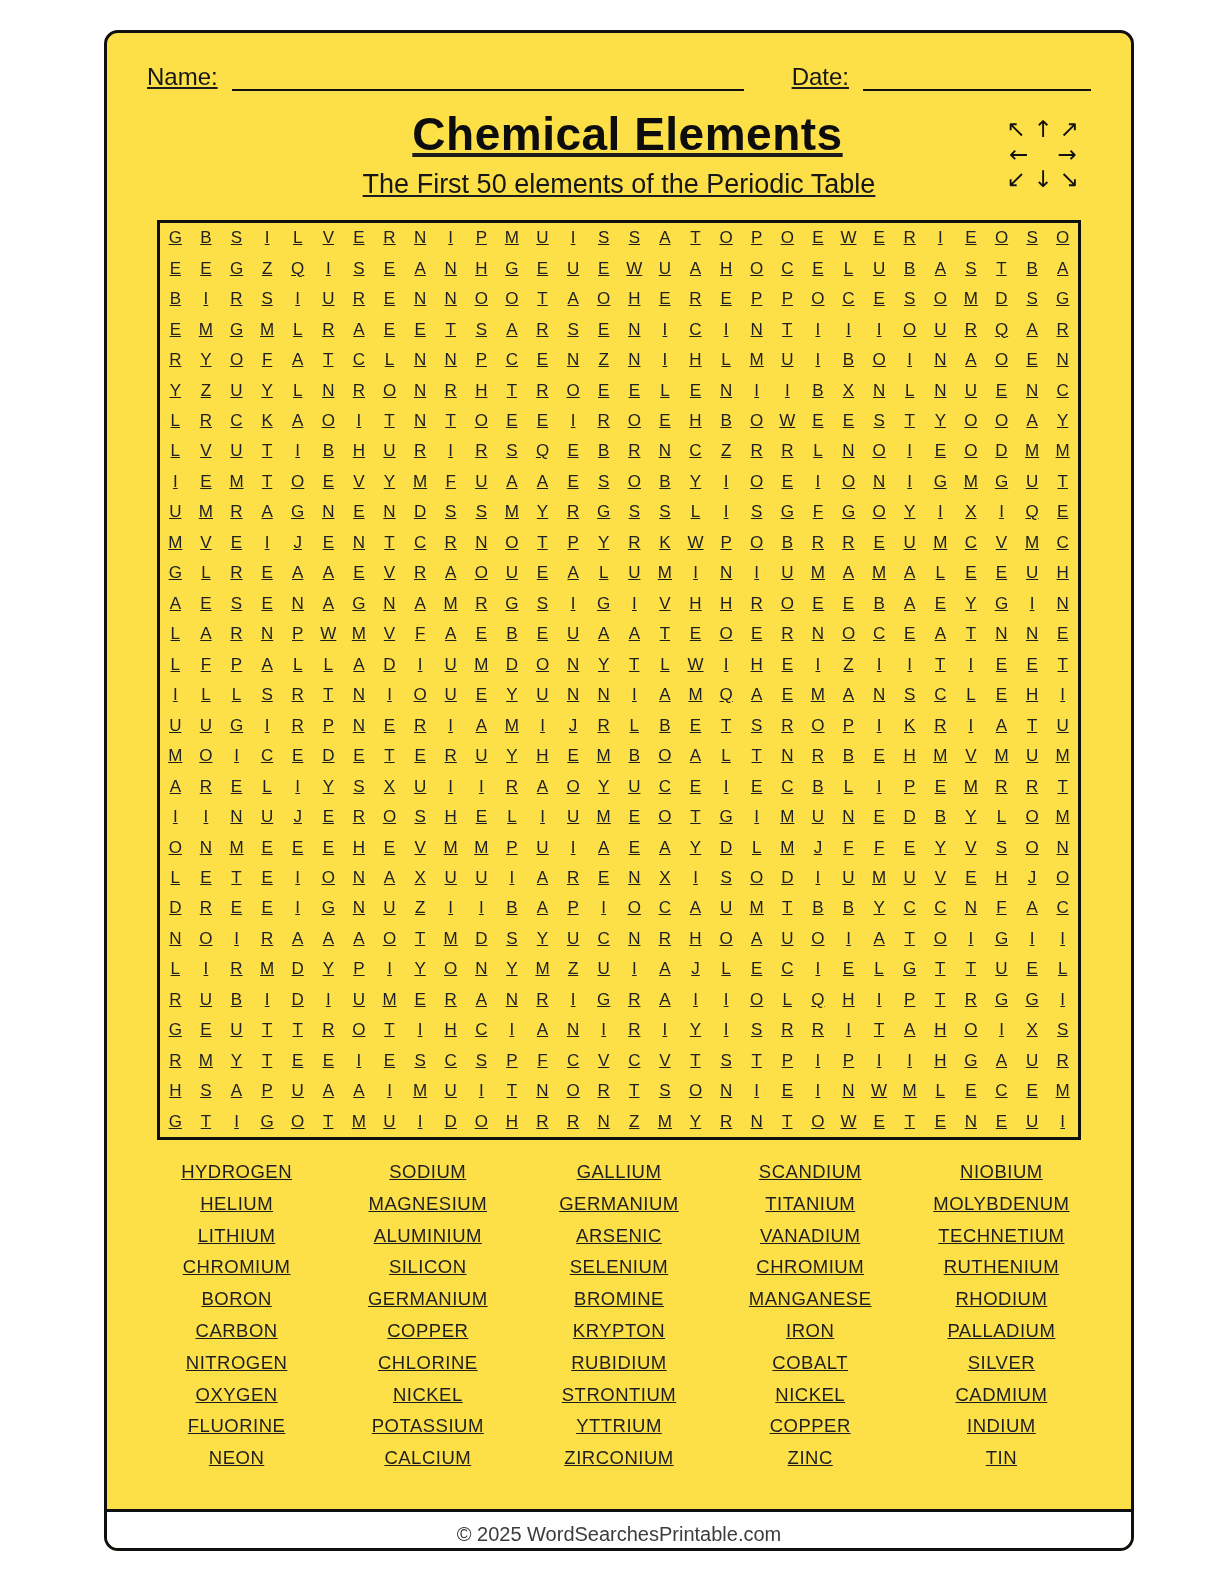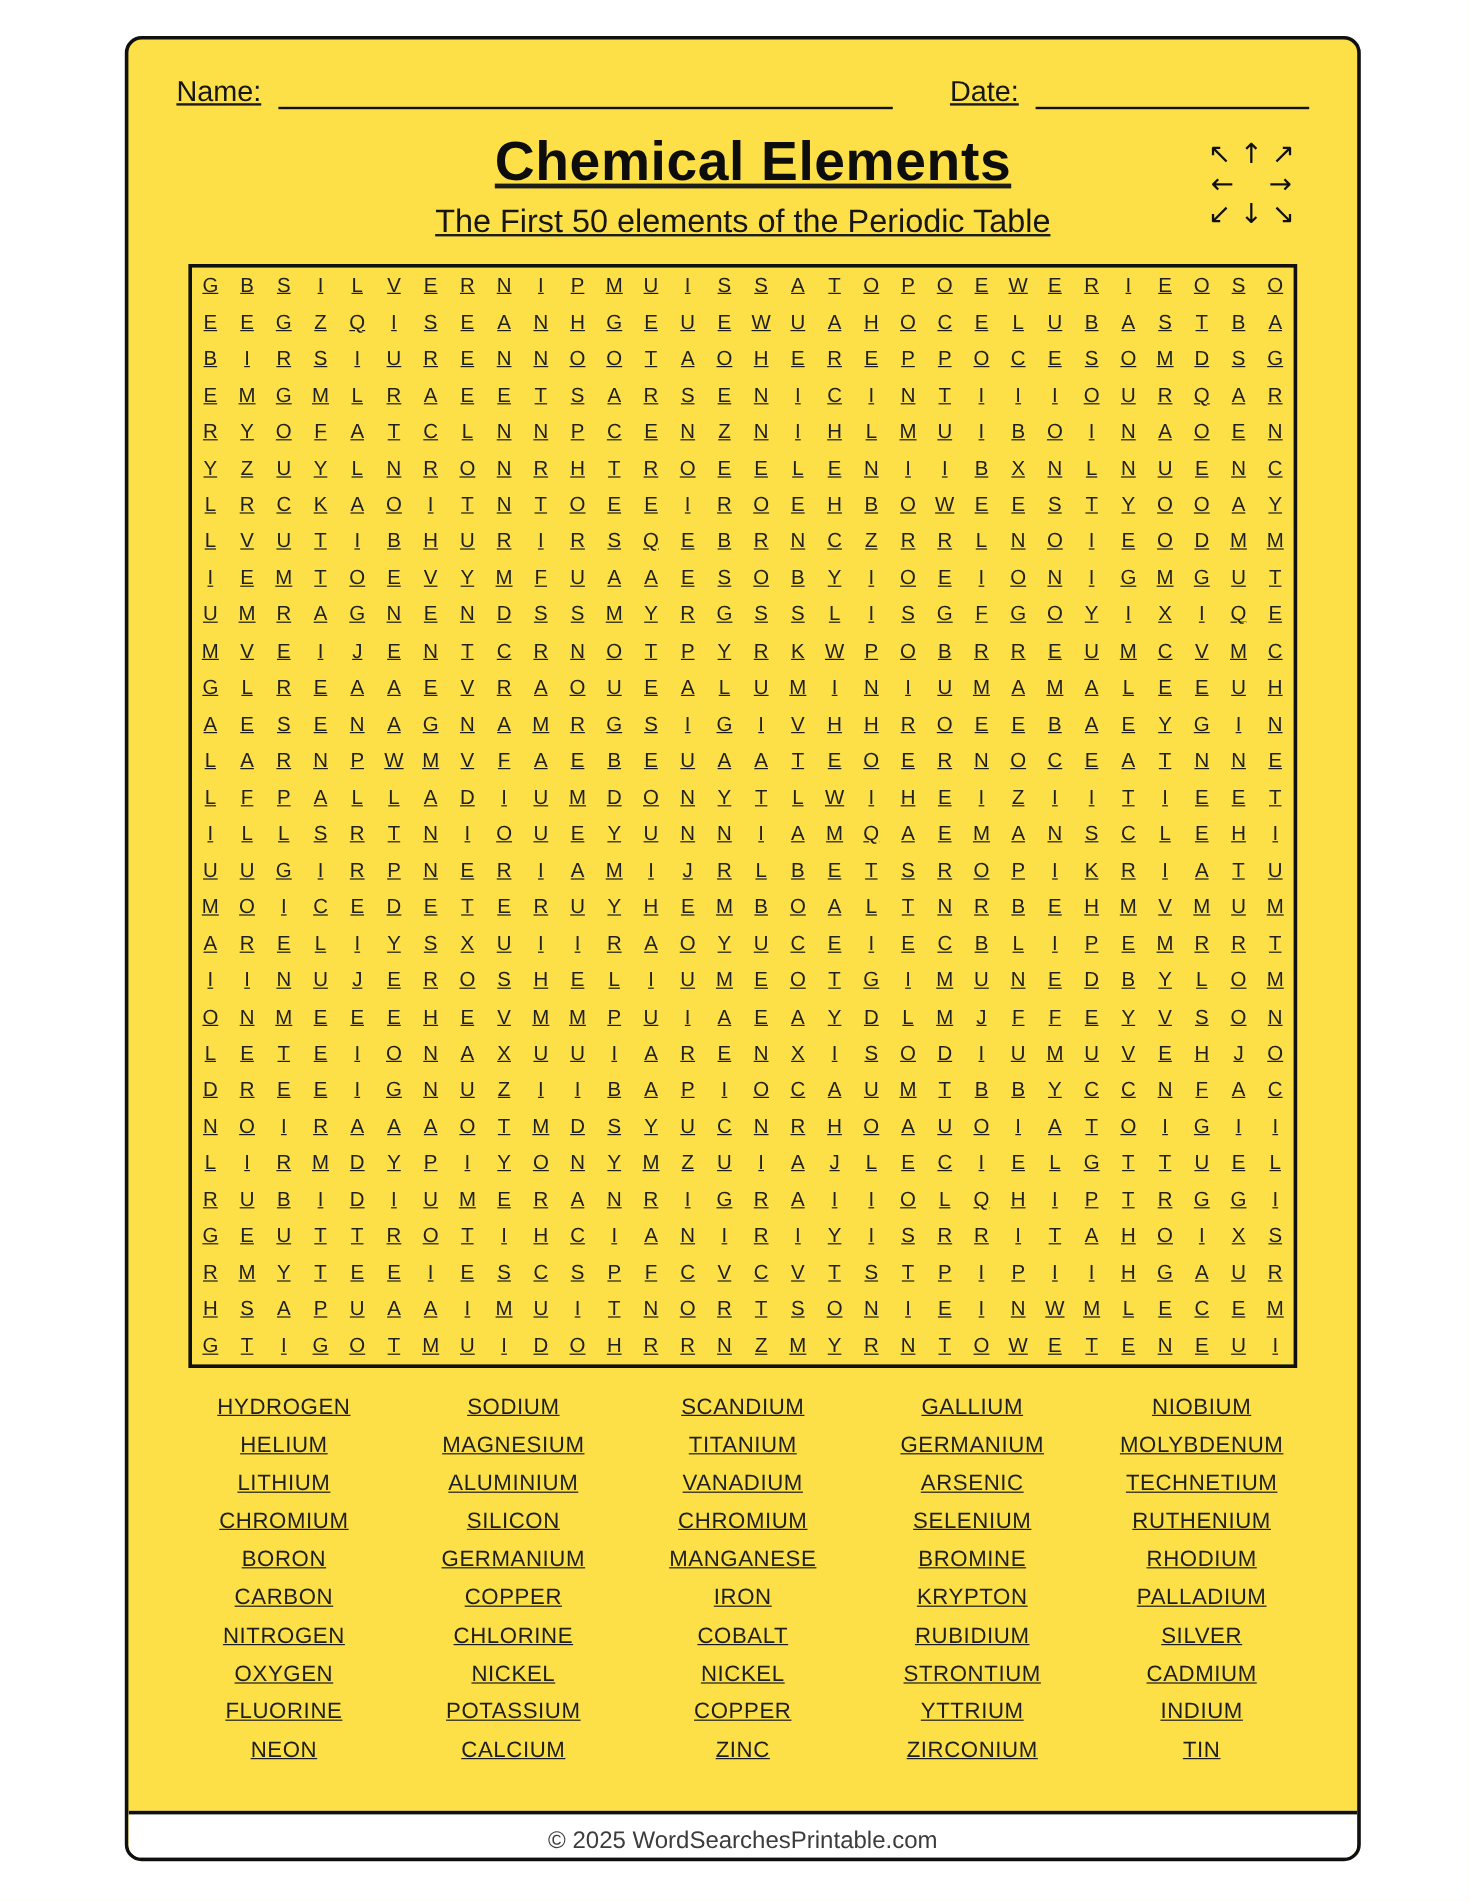--- a/index.html
+++ b/index.html
@@ -1047,42 +1047,42 @@
         <div class="word-item">ALUMINIUM</div>
         <div class="word-item">SILICON</div>
         <div class="word-item">GERMANIUM</div>
         <div class="word-item">COPPER</div>
         <div class="word-item">CHLORINE</div>
         <div class="word-item">NICKEL</div>
         <div class="word-item">POTASSIUM</div>
         <div class="word-item">CALCIUM</div>
       </div>
       <div class="word-col">
+        <div class="word-item">GALLIUM</div>
+        <div class="word-item">GERMANIUM</div>
+        <div class="word-item">ARSENIC</div>
+        <div class="word-item">SELENIUM</div>
+        <div class="word-item">BROMINE</div>
+        <div class="word-item">KRYPTON</div>
+        <div class="word-item">RUBIDIUM</div>
+        <div class="word-item">STRONTIUM</div>
+        <div class="word-item">YTTRIUM</div>
+        <div class="word-item">ZIRCONIUM</div>
+      </div>
+      <div class="word-col">
         <div class="word-item">SCANDIUM</div>
         <div class="word-item">TITANIUM</div>
         <div class="word-item">VANADIUM</div>
         <div class="word-item">CHROMIUM</div>
         <div class="word-item">MANGANESE</div>
         <div class="word-item">IRON</div>
         <div class="word-item">COBALT</div>
         <div class="word-item">NICKEL</div>
         <div class="word-item">COPPER</div>
         <div class="word-item">ZINC</div>
-      </div>
-      <div class="word-col">
-        <div class="word-item">GALLIUM</div>
-        <div class="word-item">GERMANIUM</div>
-        <div class="word-item">ARSENIC</div>
-        <div class="word-item">SELENIUM</div>
-        <div class="word-item">BROMINE</div>
-        <div class="word-item">KRYPTON</div>
-        <div class="word-item">RUBIDIUM</div>
-        <div class="word-item">STRONTIUM</div>
-        <div class="word-item">YTTRIUM</div>
-        <div class="word-item">ZIRCONIUM</div>
       </div>
       <div class="word-col">
         <div class="word-item">NIOBIUM</div>
         <div class="word-item">MOLYBDENUM</div>
         <div class="word-item">TECHNETIUM</div>
         <div class="word-item">RUTHENIUM</div>
         <div class="word-item">RHODIUM</div>
         <div class="word-item">PALLADIUM</div>
         <div class="word-item">SILVER</div>
         <div class="word-item">CADMIUM</div>

